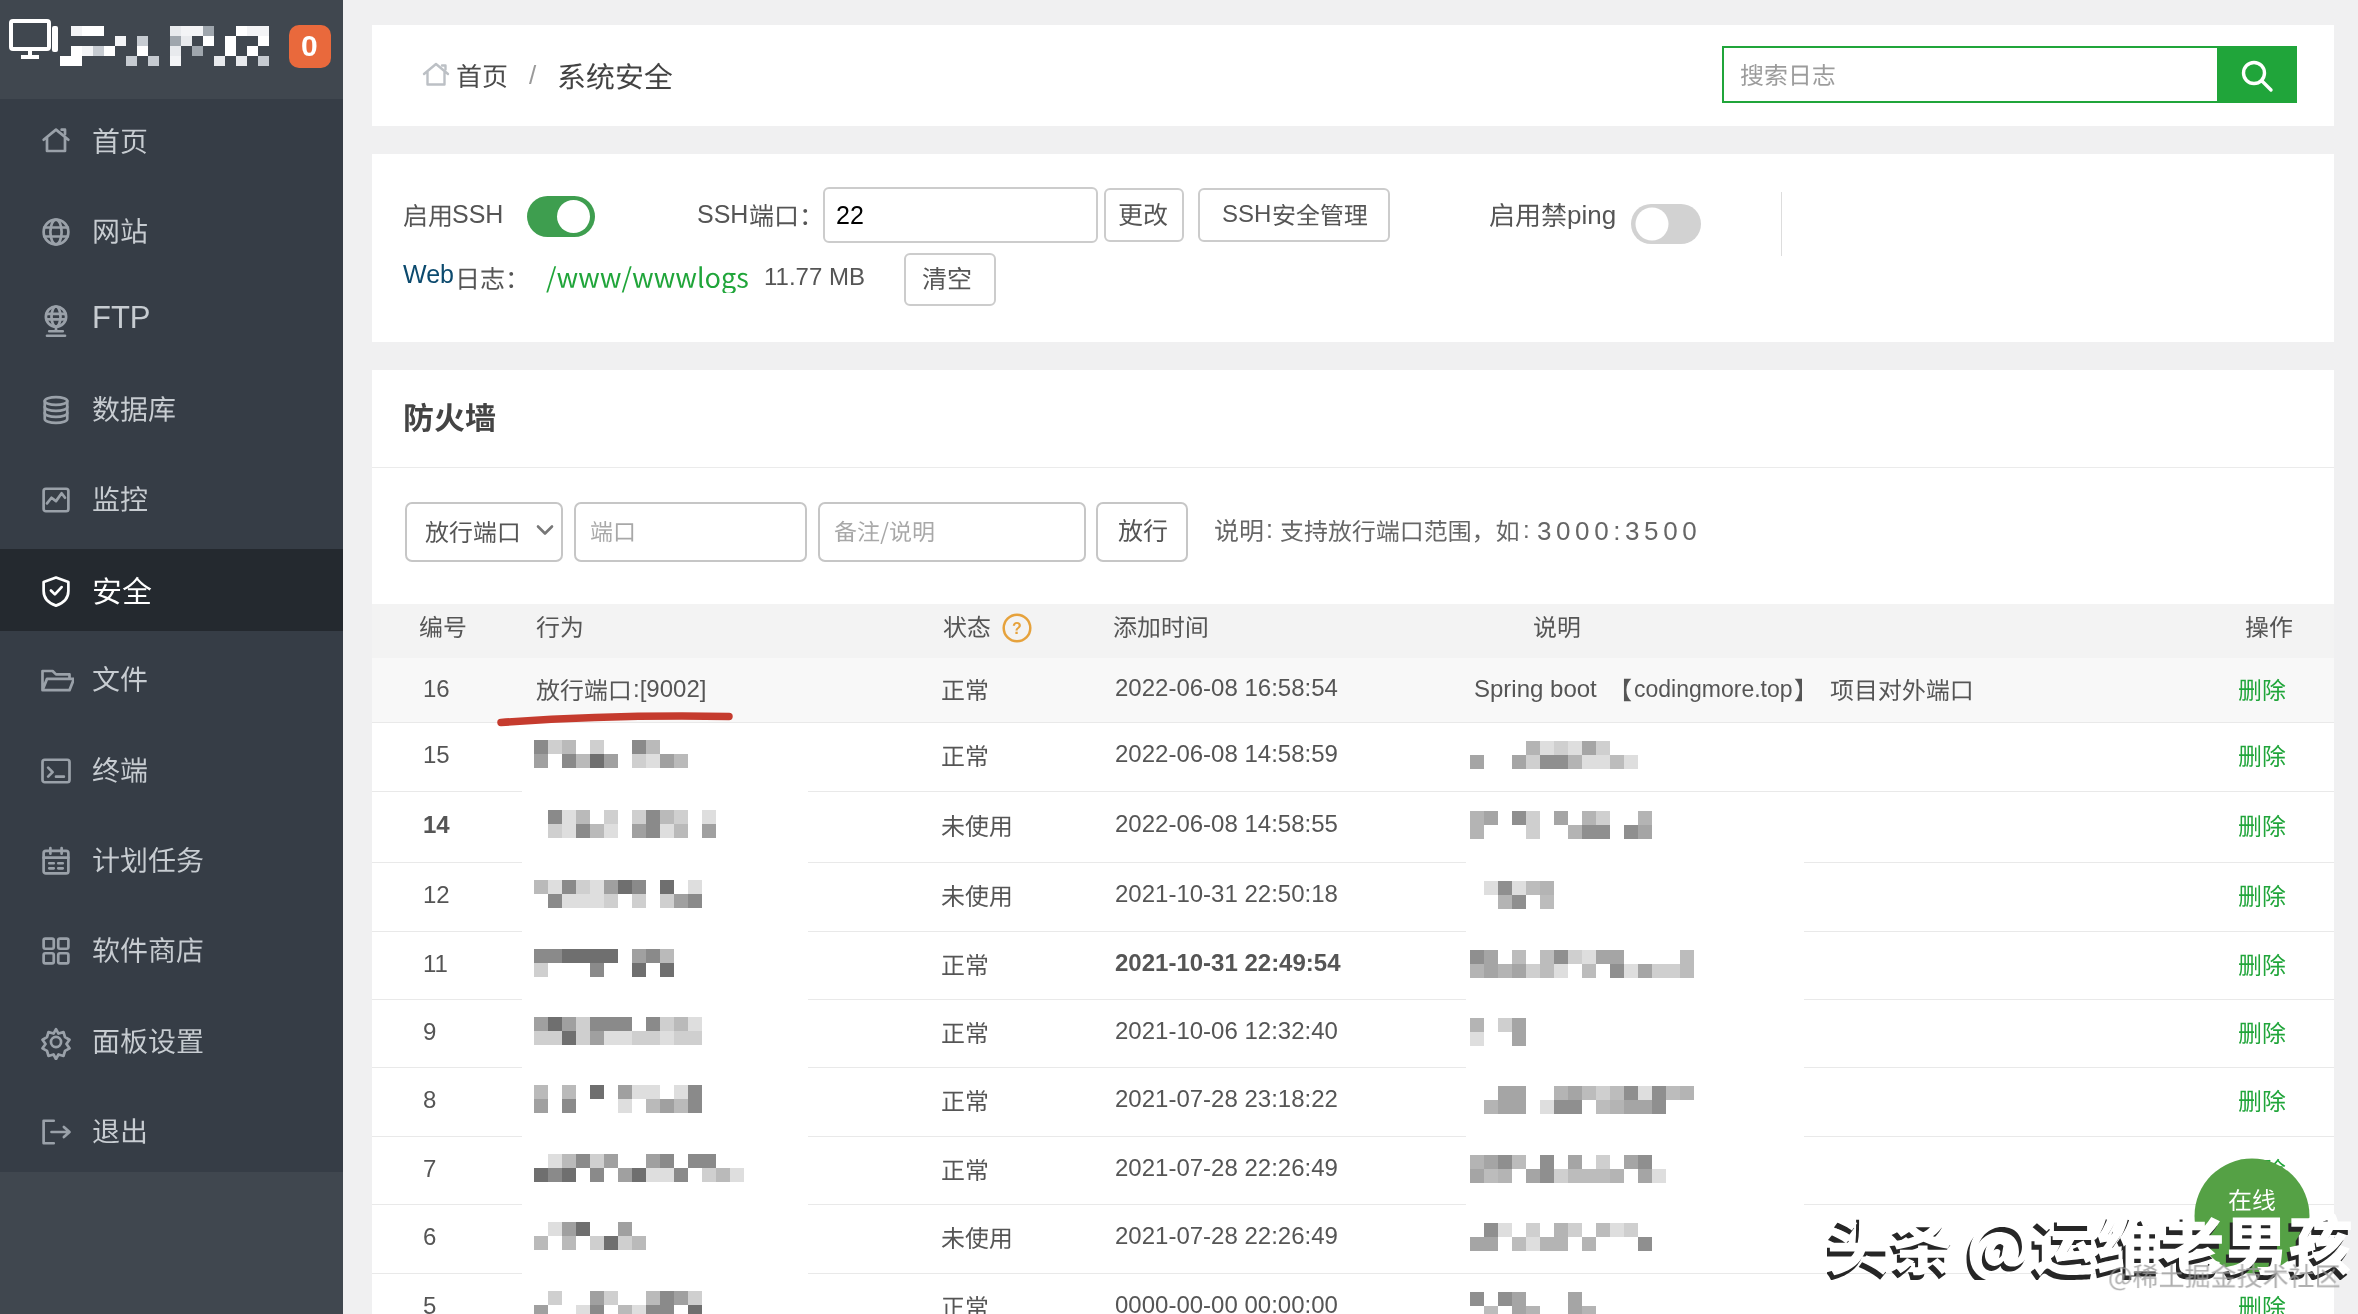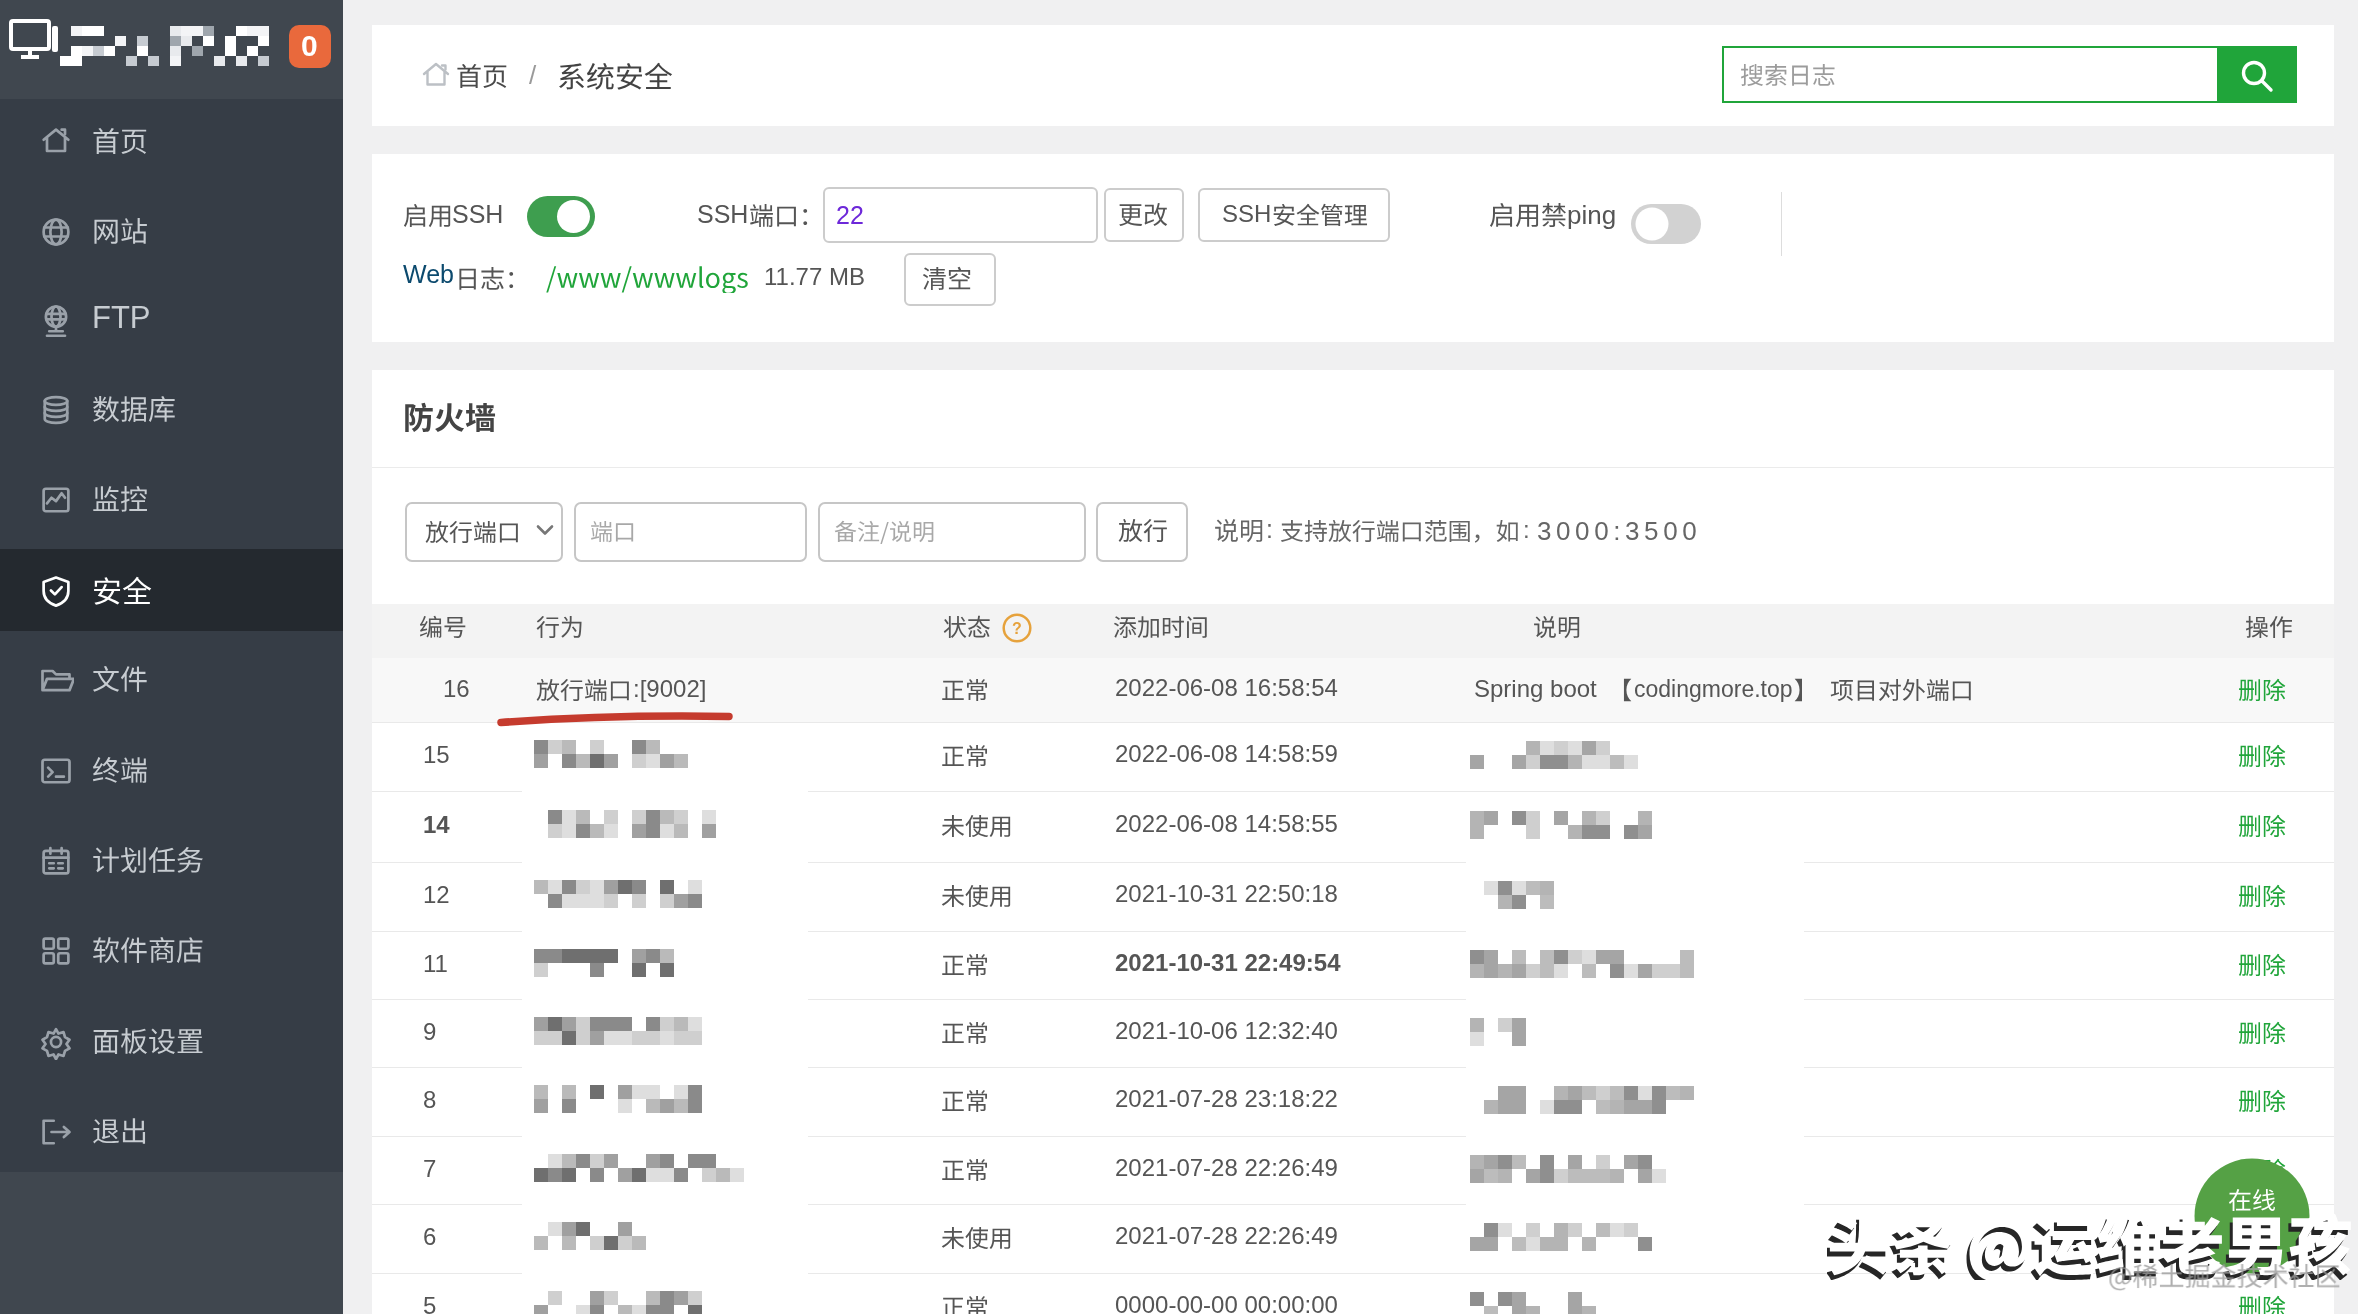--- a/index.html
+++ b/index.html
@@ -230,21 +230,21 @@
   </svg>
 <div style="position:absolute;left:697px;top:202.4px;font-size:25px;line-height:25px;font-weight:400;color:#555;white-space:pre;">SSH</div>
 <svg style="position:absolute;left:749px;top:203.0px" width="75.0" height="26.5" viewBox="0 -880 3000 1060" preserveAspectRatio="xMinYMin meet">
     <g fill="#555555">
       <use href="#R7aef" x="0"></use>
       <use href="#R53e3" x="1000"></use>
       <use href="#Rff1a" x="2000"></use>
     </g>
   </svg>
 <div style="position:absolute;left:823px;top:187px;width:275px;height:56px;background:#fff;border:2px solid #ccc;border-radius:6px"></div>
-<div style="position:absolute;left:836px;top:203.4px;font-size:25px;line-height:25px;font-weight:400;color:#6d28d9;white-space:pre;">22</div>
+<div style="position:absolute;left:836px;top:203.4px;font-size:25px;line-height:25px;font-weight:400;color:#000000;white-space:pre;">22</div>
 <div style="position:absolute;left:1104px;top:188px;width:80px;height:54px;background:#fff;border:2px solid #ccc;border-radius:6px"></div>
 <svg style="position:absolute;left:1118px;top:202.0px" width="50.0" height="26.5" viewBox="0 -880 2000 1060" preserveAspectRatio="xMinYMin meet">
     <g fill="#555555">
       <use href="#R66f4" x="0"></use>
       <use href="#R6539" x="1000"></use>
     </g>
   </svg>
 <div style="position:absolute;left:1198px;top:188px;width:192px;height:54px;background:#fff;border:2px solid #ccc;border-radius:6px"></div>
 <div style="position:absolute;left:1222px;top:202.3px;font-size:24px;line-height:24px;font-weight:400;color:#555;white-space:pre;">SSH</div>
 <svg style="position:absolute;left:1272px;top:202.9px" width="96.0" height="25.4" viewBox="0 -880 4000 1060" preserveAspectRatio="xMinYMin meet">
@@ -423,21 +423,21 @@
 <div style="position:absolute;left:372px;top:791px;width:1962px;height:1px;background:#e9e9e9"></div>
 <div style="position:absolute;left:372px;top:862px;width:1962px;height:1px;background:#e9e9e9"></div>
 <div style="position:absolute;left:372px;top:931px;width:1962px;height:1px;background:#e9e9e9"></div>
 <div style="position:absolute;left:372px;top:999px;width:1962px;height:1px;background:#e9e9e9"></div>
 <div style="position:absolute;left:372px;top:1067px;width:1962px;height:1px;background:#e9e9e9"></div>
 <div style="position:absolute;left:372px;top:1136px;width:1962px;height:1px;background:#e9e9e9"></div>
 <div style="position:absolute;left:372px;top:1204px;width:1962px;height:1px;background:#e9e9e9"></div>
 <div style="position:absolute;left:372px;top:1273px;width:1962px;height:1px;background:#e9e9e9"></div>
 <div style="position:absolute;left:522px;top:790px;width:286px;height:524px;background:#fff"></div>
 <div style="position:absolute;left:1466px;top:797px;width:338px;height:435px;background:#fff"></div>
-<div style="position:absolute;left:423px;top:677.3px;font-size:24px;line-height:24px;font-weight:400;color:#555;white-space:pre;margin-left:20px;">16</div>
+<div style="position:absolute;left:423px;top:677.3px;font-size:24px;line-height:24px;font-weight:400;color:#555;white-space:pre;">16</div>
 <svg style="position:absolute;left:536px;top:677.9px" width="96.0" height="25.4" viewBox="0 -880 4000 1060" preserveAspectRatio="xMinYMin meet">
     <g fill="#555555">
       <use href="#R653e" x="0"></use>
       <use href="#R884c" x="1000"></use>
       <use href="#R7aef" x="2000"></use>
       <use href="#R53e3" x="3000"></use>
     </g>
   </svg>
 <div style="position:absolute;left:633px;top:677.3px;font-size:24px;line-height:24px;font-weight:400;color:#555;white-space:pre;">:[9002]</div>
 <svg style="position:absolute;left:497px;top:705px" width="236" height="26" viewBox="0 0 236 26">

